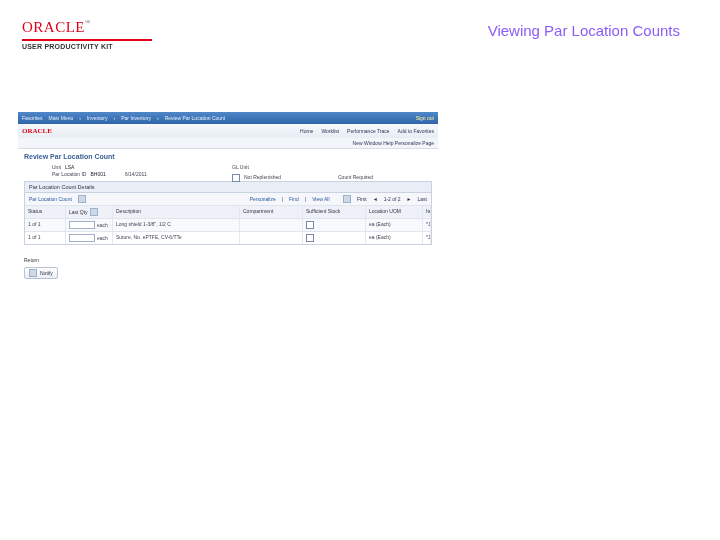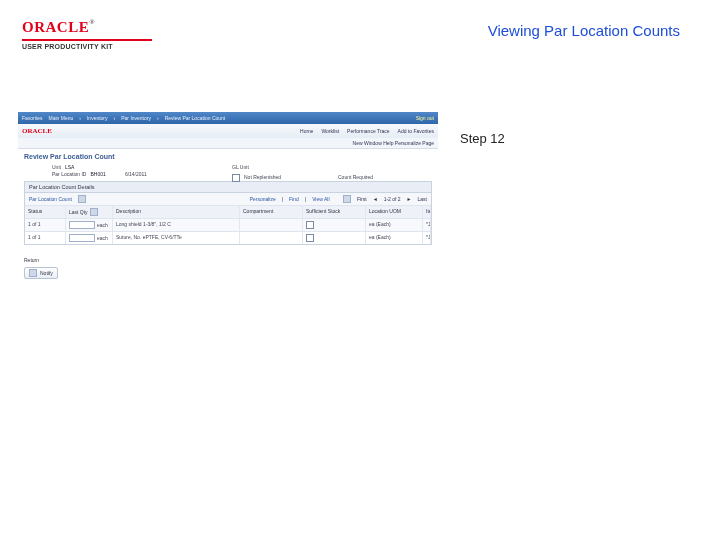--- a/index.html
+++ b/index.html
@@ -1,23 +1,23 @@
 <!DOCTYPE html>
 <html><head>
 <meta charset="utf-8">
 <style>
   html,body{margin:0;padding:0;width:720px;height:540px;background:#fff;font-family:Arial,Helvetica,sans-serif;color:#222;}
   .page{position:relative;width:720px;height:540px;}
   
   .brand{position:absolute;left:22px;top:18px;width:130px;}
-  .brand-logo{font-family:"Times New Roman",serif;font-weight:bold;color:#e2001a;font-size:15px;letter-spacing:0.5px;}
+  .brand-logo{font-family:"Times New Roman",serif;font-weight:normal;color:#e2001a;font-size:15px;letter-spacing:0.5px;}
   .brand-tm{font-size:7px;color:#555;vertical-align:top;}
   .brand-rule{border:none;border-top:2px solid #e2001a;margin:3px 0 2px 0;}
   .brand-sub{font-size:7px;font-weight:bold;color:#333;letter-spacing:0.2px;}
-  .page-title{position:absolute;right:40px;top:22px;font-size:15px;color:#1d4ed8;text-align:center;}
+  .page-title{position:absolute;right:40px;top:22px;font-size:15px;color:#8b5cf6;text-align:center;}
   
   .right-col{position:absolute;left:460px;top:130px;width:230px;font-size:13px;line-height:1.35;}
   .step-label{margin-bottom:22px;}
   .body-text{font-size:12.5px;}
   .body-text b{font-weight:bold;}
   
   .shot{position:absolute;left:18px;top:112px;width:420px;height:190px;background:#fff;font-size:5.5px;color:#445;}
   .shot-topbar{height:12px;background:linear-gradient(#4f87c9,#2f66a9);display:flex;align-items:center;padding:0 4px;gap:6px;color:#e8f0fa;font-size:5px;}
   .shot-topbar span{white-space:nowrap;}
   .shot-topbar .spacer{flex:1;}
@@ -53,21 +53,20 @@
 <div class="page">
 
   <div class="brand">
     <span class="brand-logo"><span>ORACLE</span><span class="brand-tm">®</span></span>
     <hr class="brand-rule">
     <div class="brand-sub">USER PRODUCTIVITY KIT</div>
   </div>
   <div class="page-title">Viewing Par Location Counts</div>
 
   <div class="right-col">
-    <div class="step-label">Step 12</div>
   </div>
 
   <div class="shot">
     <div class="shot-topbar">
       <span>Favorites</span>
       <span>Main Menu</span>
         <span>›</span>
       <span>Inventory</span>
         <span>›</span>
       <span>Par Inventory</span>

